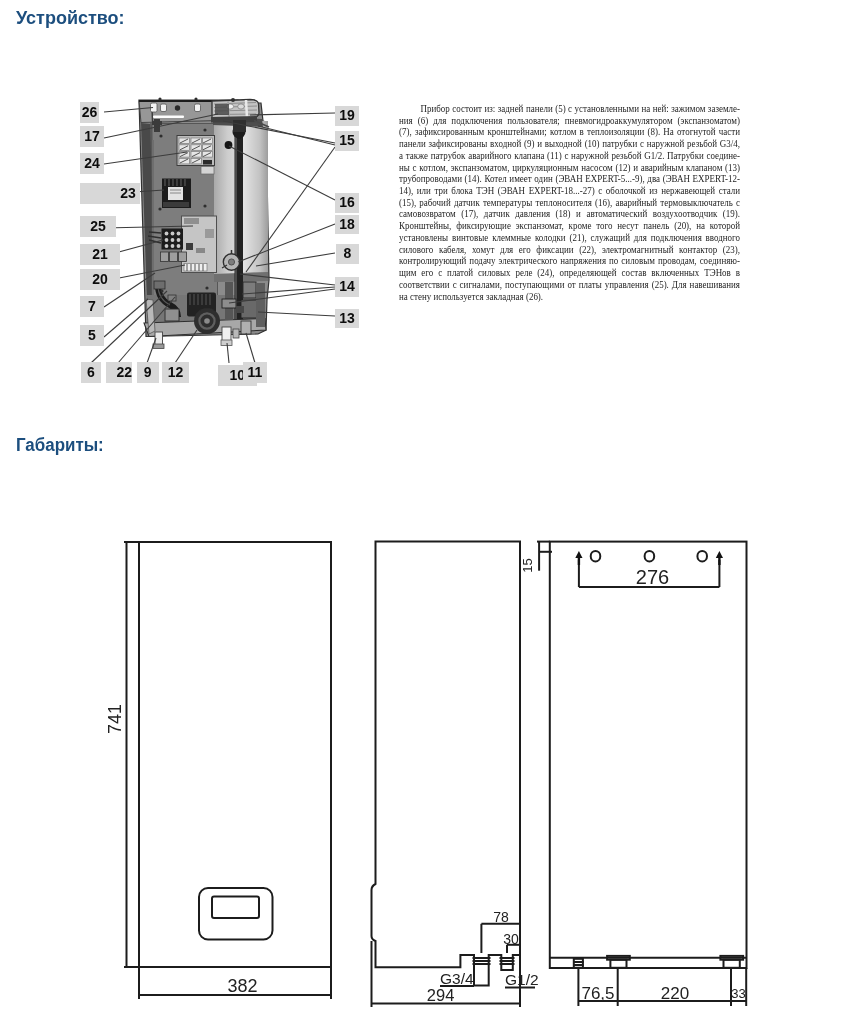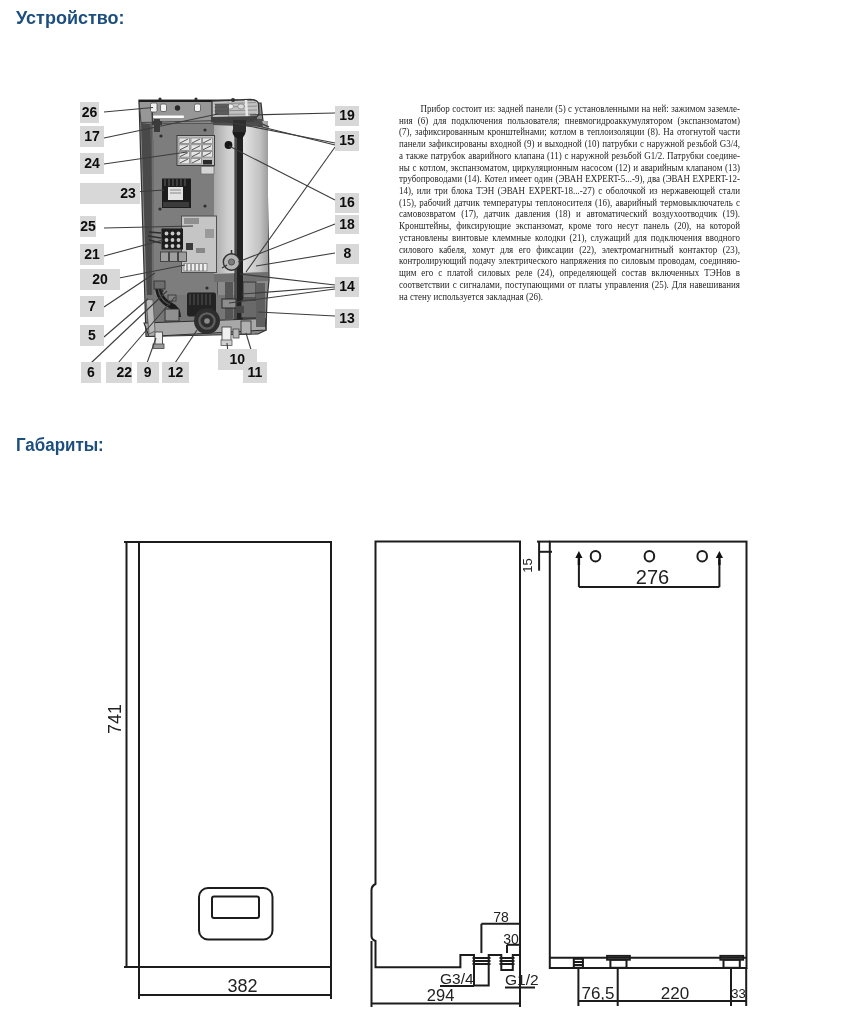--- a/index.html
+++ b/index.html
@@ -326,30 +326,30 @@
 <text x="598" y="999" font-size="17" text-anchor="middle">76,5</text>
 <text x="675" y="999" font-size="17" text-anchor="middle">220</text>
 <text x="738.6" y="998" font-size="13" text-anchor="middle">33</text>
 </g>
 </svg>
 
 <div class="lb" style="left:80px;top:102.0px;width:19px;">26</div>
 <div class="lb" style="left:80px;top:126.0px;width:24px;">17</div>
 <div class="lb" style="left:80px;top:153.0px;width:24px;">24</div>
 <div class="lb" style="left:80px;top:183.0px;width:24px;padding-left:36px;">23</div>
-<div class="lb" style="left:80px;top:216.0px;width:16px;">25</div>
-<div class="lb" style="left:80px;top:244.0px;width:24px;">21</div>
+<div class="lb" style="left:80px;top:216.0px;width:36px;">25</div>
+<div class="lb" style="left:80px;top:244.0px;width:40px;">21</div>
 <div class="lb" style="left:80px;top:269.0px;width:40px;">20</div>
 <div class="lb" style="left:80px;top:295.5px;width:24px;">7</div>
 <div class="lb" style="left:80px;top:324.5px;width:24px;">5</div>
 <div class="lb" style="left:80.8px;top:361.5px;width:20px;">6</div>
 <div class="lb" style="left:106px;top:361.5px;width:26px;text-align:right;">22</div>
 <div class="lb" style="left:136.7px;top:361.5px;width:22px;">9</div>
 <div class="lb" style="left:162px;top:361.5px;width:27px;">12</div>
-<div class="lb" style="left:217.8px;top:349px;width:39px;">10</div>
+<div class="lb" style="left:217.8px;top:365px;width:39px;">10</div>
 <div class="lb" style="left:243.1px;top:361.5px;width:23.5px;">11</div>
 <div class="lb rb" style="left:335px;top:106px;width:24px;">19</div>
 <div class="lb rb" style="left:335px;top:131px;width:24px;">15</div>
 <div class="lb rb" style="left:335px;top:193px;width:24px;">16</div>
 <div class="lb rb" style="left:335px;top:214.5px;width:24px;">18</div>
 <div class="lb rb" style="left:336px;top:244px;width:23px;">8</div>
 <div class="lb rb" style="left:335px;top:277px;width:24px;">14</div>
 <div class="lb rb" style="left:335px;top:308.5px;width:24px;">13</div>
 
 <div id="para">

